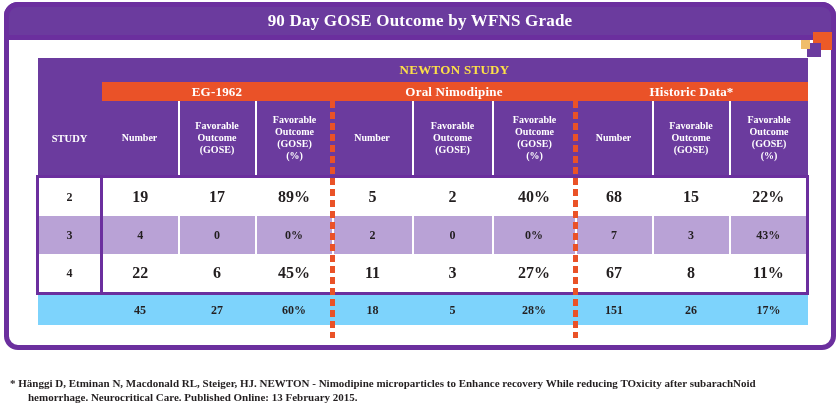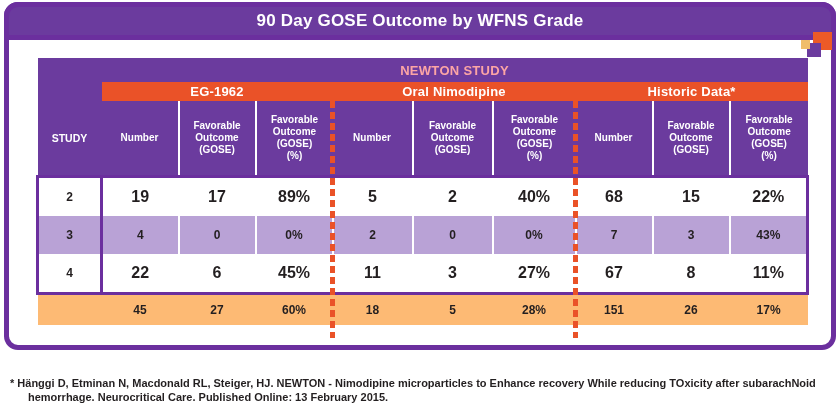--- a/index.html
+++ b/index.html
@@ -12,20 +12,21 @@
     height: 414px;
     font-family: "Liberation Sans", sans-serif;
     overflow: hidden;
   }
 
   .poster {
     position: relative;
     width: 840px;
     height: 414px;
     box-sizing: border-box;
+    font-family: Liberation Serif, serif;
   }
 
   
   .frame {
     position: absolute;
     left: 4px;
     top: 2px;
     width: 832px;
     height: 348px;
     box-sizing: border-box;
@@ -87,21 +88,21 @@
   table.grid td, table.grid th {
     padding: 0;
     margin: 0;
     text-align: center;
     vertical-align: middle;
     font-weight: bold;
   }
 
   
   .hdr-blank      { background: #6b3b9e; }
-  .hdr-study      { background: #6b3b9e; color:#fca5a5; font-size: 13px; height: 24px; letter-spacing:.3px;}
+  .hdr-study      { background: #6b3b9e; color:#fde047; font-size: 13px; height: 24px; letter-spacing:.3px;}
   .band-orange    { background: #ea5228; color:#fff; font-size: 13px; height: 19px; letter-spacing:.2px;}
   .band-spacer    { background:#6b3b9e; }
   .hdr-cell {
     background: #6b3b9e;
     color: #ffffff;
     height: 74px;
     font-size: 10px;
     line-height: 12px;
     vertical-align: bottom;
     padding-bottom: 7px;
@@ -130,21 +131,21 @@
   }
   .row-alt td.wfns-cell { background:#b9a2d6 !important; }
 
   
   tr.firstdata td { border-top: 3px solid #6b2f9e; }
   tr.lastdata  td { border-bottom: 3px solid #6b2f9e; }
   td.edge-right { border-right: 3px solid #6b2f9e; }
 
   
   .row-total td {
-    background: #fdba74;
+    background: #7dd3fc;
     color: #231f20;
     height: 30px;
     font-size: 12px;
     padding-top: 4px;
   }
 
   
   .dash {
     position: absolute;
     width: 5px;

